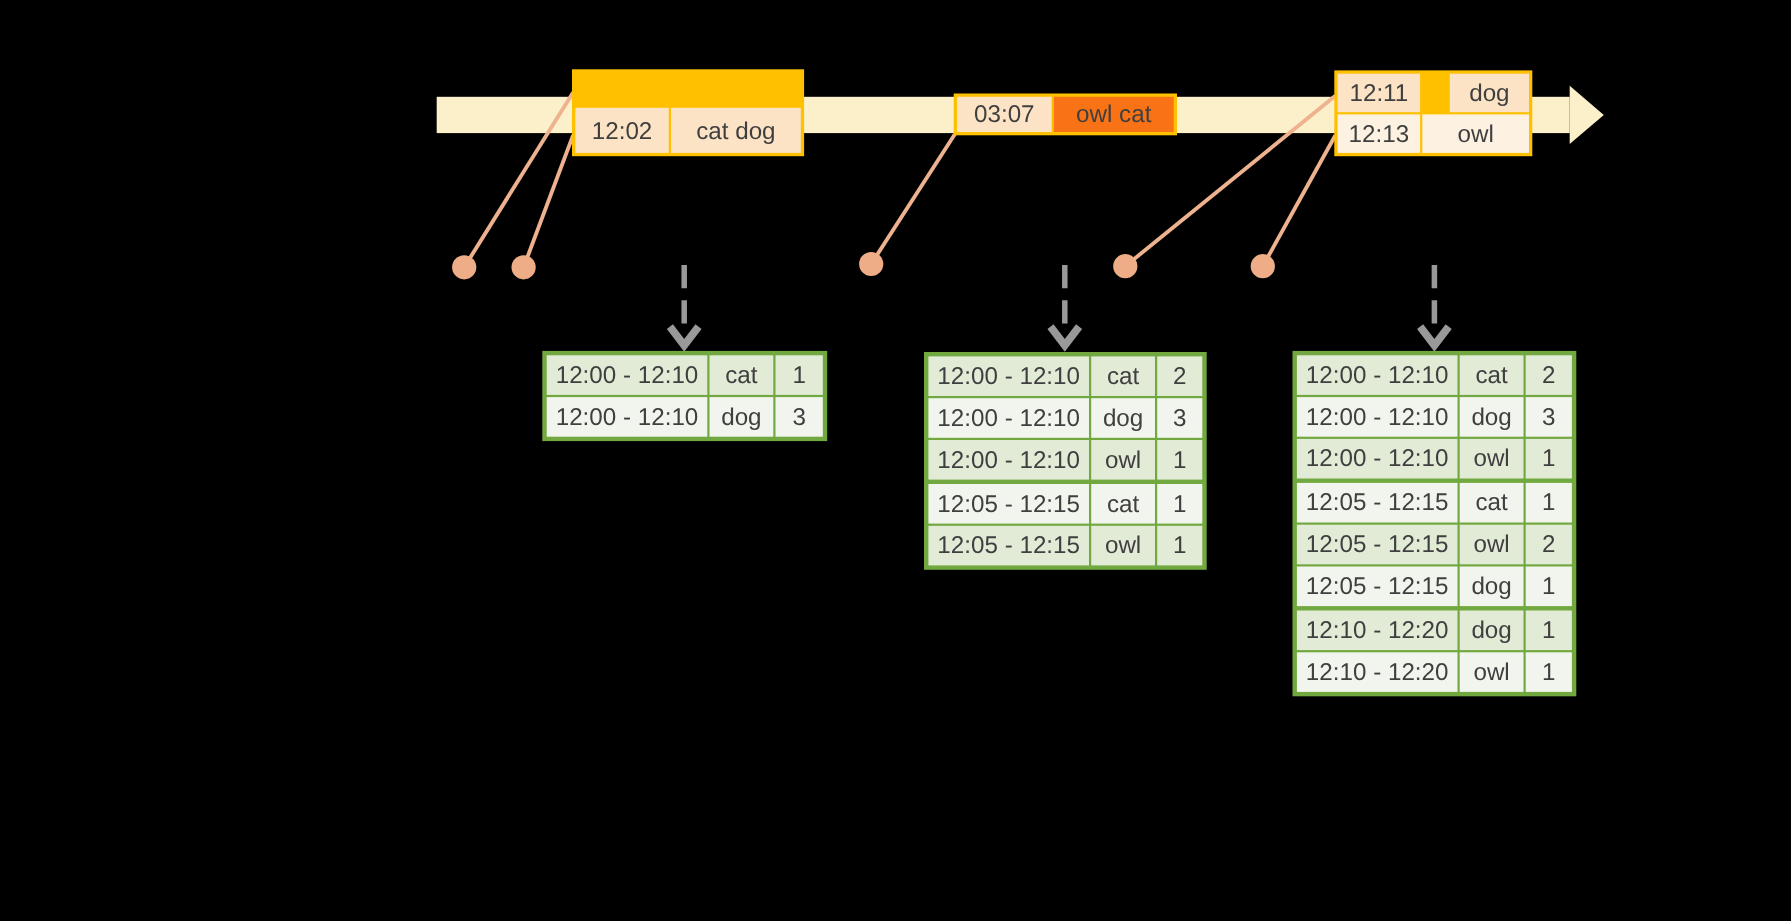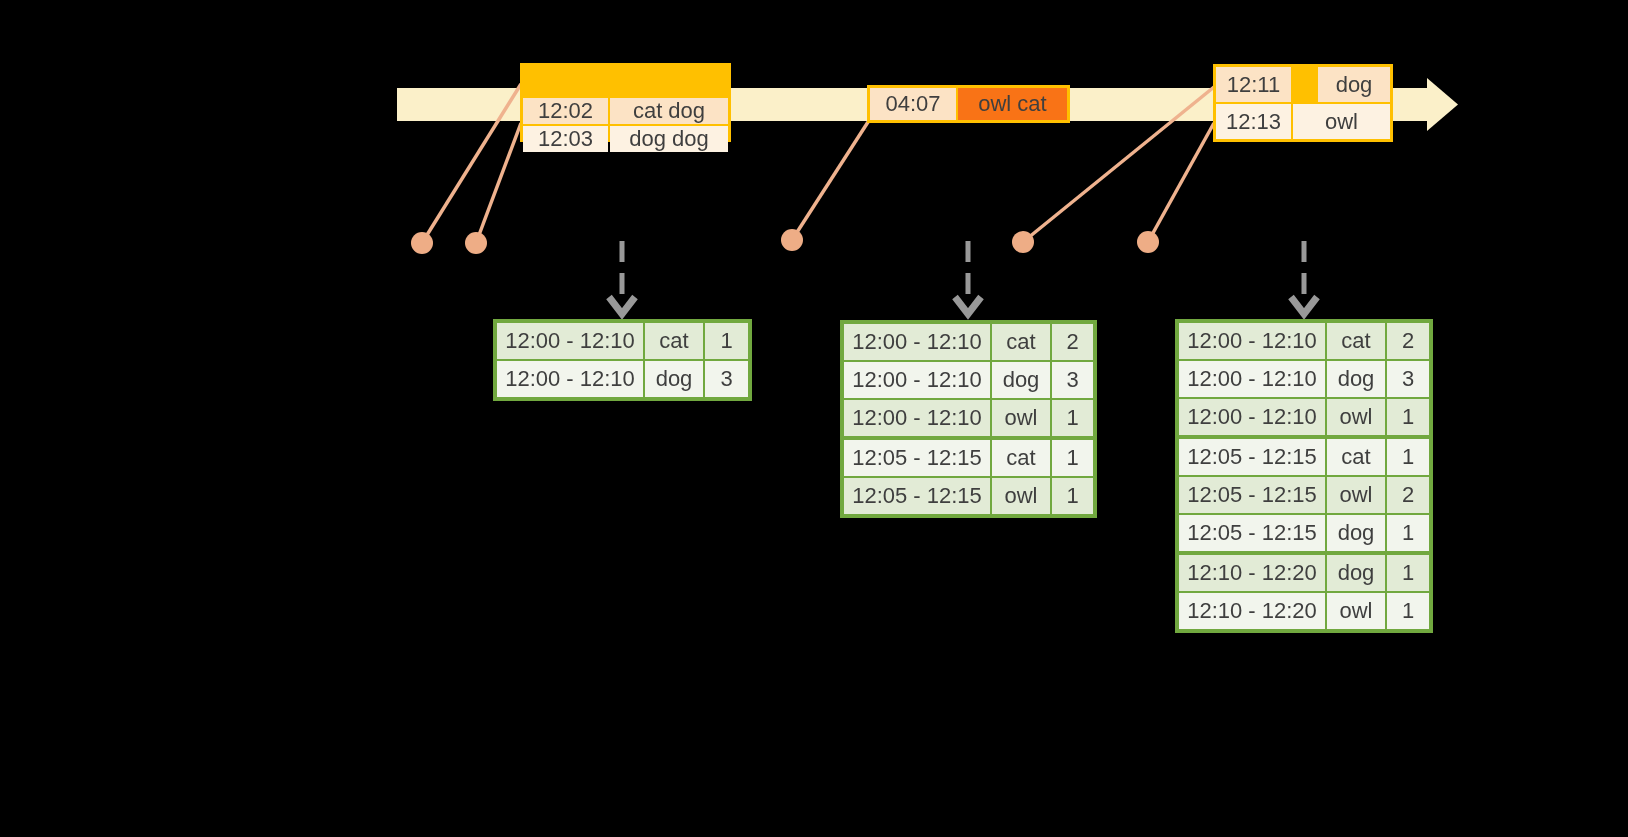--- a/index.html
+++ b/index.html
@@ -68,28 +68,24 @@
       <polyline class="trigger-head" points="1291,297 1304,314 1317,297"></polyline>
     </g>
   </svg>
 
   <div id="event-tables">
       <div class="event-table" style="left: 520px; top: 63px; width: 211px; height: 79px;">
         <div class="event-row" style="grid-template-columns: 85px 1fr; flex: 1 1 0%; margin-top: 32px;">
           <div class="event-cell" style="background: rgb(252, 227, 197);">12:02</div>
           <div class="event-cell" style="background: rgb(252, 227, 197);">cat dog</div>
         </div>
-        <div class="event-row" style="grid-template-columns: 85px 1fr; flex: 1 1 0%;">
-          <div class="event-cell" style="background: rgb(253, 242, 226);">12:03</div>
-          <div class="event-cell" style="background: rgb(253, 242, 226);">dog dog</div>
-        </div>
       </div>
       <div class="event-table" style="left: 867px; top: 85px; width: 203px; height: 38px;">
         <div class="event-row" style="grid-template-columns: 86px 1fr; flex: 1 1 0%;">
-          <div class="event-cell" style="background: rgb(252, 227, 197);">04:07</div>
+          <div class="event-cell" style="background: rgb(252, 227, 197);">03:07</div>
           <div class="event-cell" style="background: #f97316;">owl cat</div>
         </div>
       </div>
       <div class="event-table" style="left: 1213px; top: 64px; width: 180px; height: 78px;">
         <div class="event-row" style="grid-template-columns: 75px 1fr; flex: 1 1 0%; gap: 27px;">
           <div class="event-cell" style="background: rgb(252, 227, 197);">12:11</div>
           <div class="event-cell" style="background: rgb(252, 227, 197);">dog</div>
         </div>
         <div class="event-row" style="grid-template-columns: 75px 1fr; flex: 1 1 0%;">
           <div class="event-cell" style="background: rgb(253, 242, 226);">12:13</div>

